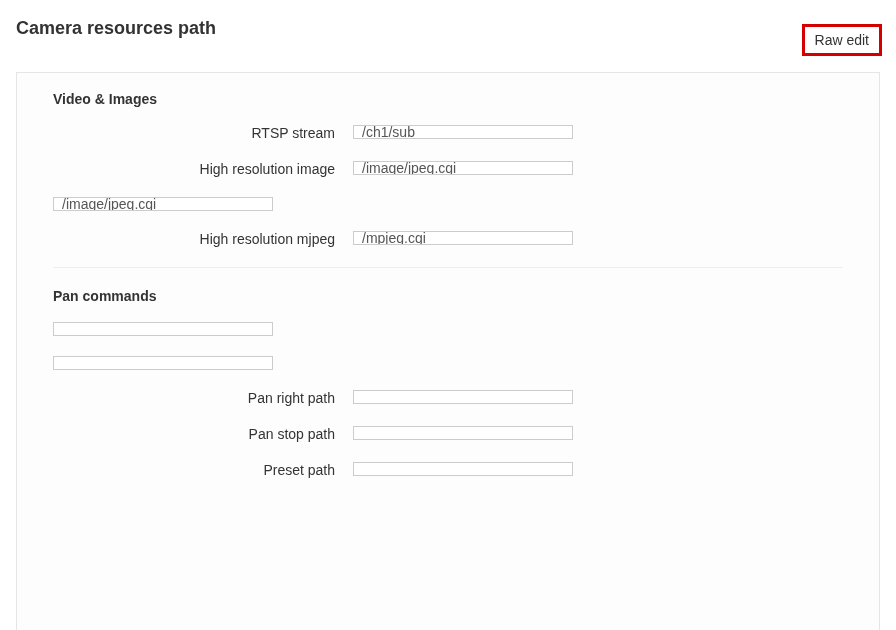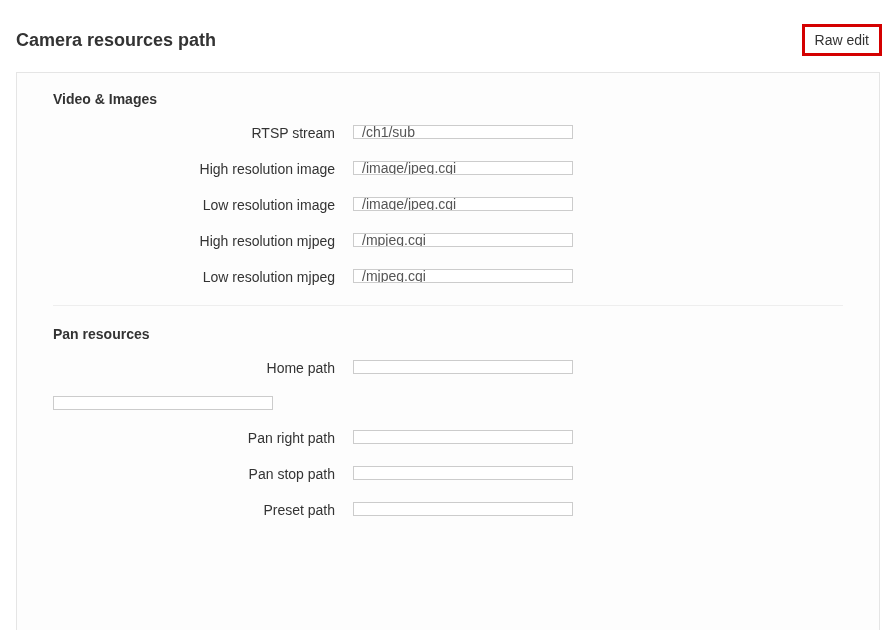--- a/index.html
+++ b/index.html
@@ -13,21 +13,21 @@
       color: #333;
       background: #fff;
       width: 896px;
       height: 630px;
       overflow: hidden;
       position: relative;
     }
     .header-row {
       display: flex;
       justify-content: space-between;
-      align-items: center;
+      align-items: flex-start;
       padding: 18px 16px 10px 16px;
     }
     .page-title {
       font-size: 18px;
       font-weight: 600;
       color: #333;
     }
     .raw-edit-wrap {
       position: relative;
       top: -8px;
@@ -112,40 +112,34 @@
     <label class="form-label">RTSP stream</label>
     <input type="text" class="form-input" value="/ch1/sub" style="">
   </div>
 
   <div class="form-row">
     <label class="form-label">High resolution image</label>
     <input type="text" class="form-input" value="/image/jpeg.cgi" style="">
   </div>
 
   <div class="form-row">
-    <label class="form-label">Low resolution image</label>
     <input type="text" class="form-input" value="/image/jpeg.cgi" style="">
   </div>
 
   <div class="form-row">
     <label class="form-label">High resolution mjpeg</label>
     <input type="text" class="form-input" value="/mpjeg.cgi" style="">
   </div>
 
-  <div class="form-row">
-    <label class="form-label">Low resolution mjpeg</label>
-    <input type="text" class="form-input" value="/mjpeg.cgi" style="">
-  </div>
 
   <hr class="divider">
 
-  <div class="section-title">Pan resources</div>
+  <div class="section-title">Pan commands</div>
 
   <div class="form-row">
-    <label class="form-label">Home path</label>
     <input type="text" class="form-input" value="" style="">
   </div>
 
   <div class="form-row">
     <input type="text" class="form-input" value="" style="">
   </div>
 
   <div class="form-row">
     <label class="form-label">Pan right path</label>
     <input type="text" class="form-input" value="" style="">

